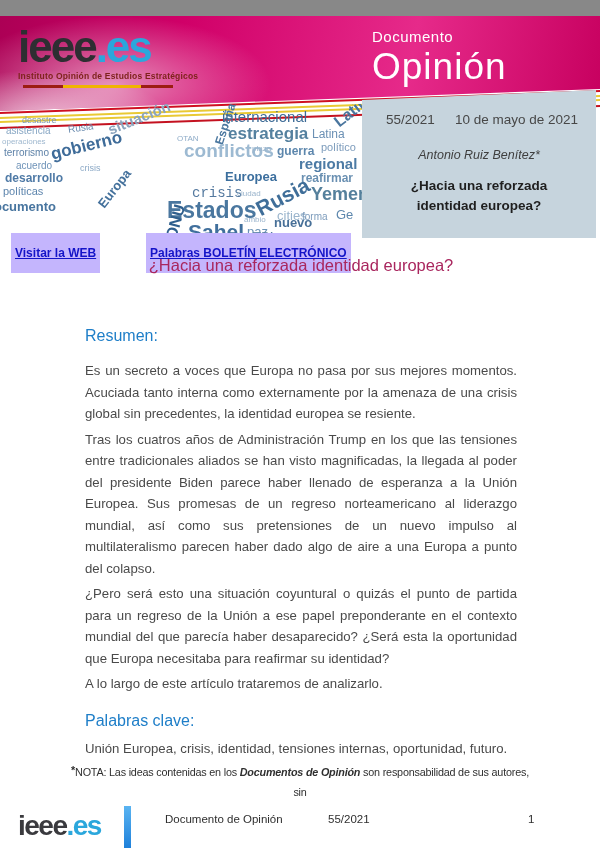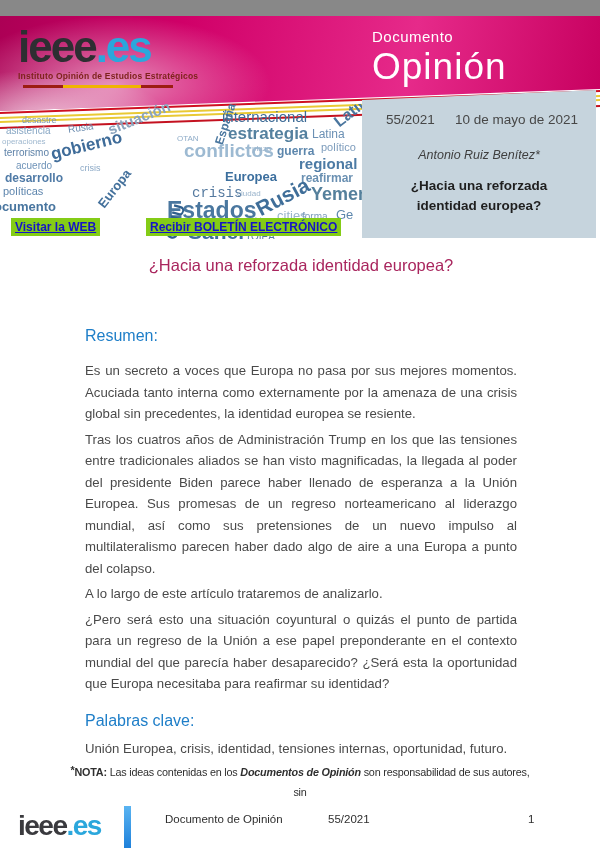--- a/index.html
+++ b/index.html
@@ -46,22 +46,22 @@
   .info-author { text-align:center; font-style:italic; font-size:12.5px; margin-top:21px; color:#3f3f3f; }
   .info-title { text-align:center; font-weight:700; font-size:13.5px; color:#1f1f1f; margin-top:14px; padding:0 26px; line-height:1.5; }
 
   
   .word-cloud { position:absolute; left:0; top:88px; width:364px; height:135px; overflow:hidden; }
   .cw { position:absolute; white-space:nowrap; line-height:1; }
 
   
   .links-row { position:absolute; top:202px; left:0; width:364px; height:20px; }
   .hlink {
-    position:absolute; top:0; display:inline-block; padding:2px 4px;
-    background:#84cc16; color:#1414c8; font-weight:700; font-size:12px;
+    position:absolute; top:15px; display:inline-block; padding:13px 4px;
+    background:#c4b5fd; color:#1414c8; font-weight:700; font-size:12px;
     text-decoration:underline; white-space:nowrap; cursor:pointer;
   }
   .hlink.web { left:11px; }
   .hlink.newsletter { left:146px; }
 
   
   .content { position:absolute; top:240px; left:85px; width:432px; }
   .article-title { text-align:center; font-size:16.5px; font-weight:400; color:#a9265e; }
   .section-heading { font-size:16px; color:#1e7ec8; }
   .resumen-heading { margin-top:52px; }
@@ -69,21 +69,21 @@
   .content p.first { margin-top:15px; }
   .keywords-heading { margin-top:17px; }
   .keywords { margin-top:8px !important; text-align:left !important; }
 
   
   .footnote {
     position:absolute; top:744px; left:65px; width:470px; text-align:center;
     font-size:10.8px; letter-spacing:-.2px; color:#2f2f2f; line-height:20px;
   }
   .footnote .ast { font-weight:700; vertical-align:2px; }
-  .footnote .lbl { font-weight:700; }
+  .footnote .lbl { font-weight:400; }
   .footnote .em { font-weight:700; font-style:italic; }
   .footnote .line2 { display:block; }
 
   
   .footer { position:absolute; left:0; top:786px; width:600px; height:62px; background:#fff; }
   .footer-logo { position:absolute; left:18px; top:8px; font-weight:700; font-size:28px; letter-spacing:-1.5px; color:#3a3a3e; }
   .footer-logo .es { color:#2ba7dc; }
   .footer-bar { position:absolute; left:124px; top:4px; width:7px; height:56px;
     background:linear-gradient(180deg,#5ab4f2,#0a6fd2); }
   .footer-text { position:absolute; top:11px; font-size:11.5px; color:#2f2f2f; }
@@ -160,30 +160,30 @@
     <div class="info-row">
       <span>55/2021</span>
       <span>10 de mayo de 2021</span>
     </div>
     <div class="info-author">Antonio Ruiz Benítez*</div>
     <div class="info-title">¿Hacia una reforzada identidad europea?</div>
   </div>
 
   <div class="links-row">
     <a class="hlink web">Visitar la WEB</a>
-    <a class="hlink newsletter">Recibir BOLETÍN ELECTRÓNICO</a>
+    <a class="hlink newsletter">Palabras BOLETÍN ELECTRÓNICO</a>
   </div>
 
   <div class="content">
     <div class="article-title">¿Hacia una reforzada identidad europea?</div>
     <div class="section-heading resumen-heading">Resumen:</div>
     <p class="first">Es un secreto a voces que Europa no pasa por sus mejores momentos. Acuciada tanto interna como externamente por la amenaza de una crisis global sin precedentes, la identidad europea se resiente.</p>
     <p>Tras los cuatros años de Administración Trump en los que las tensiones entre tradicionales aliados se han visto magnificadas, la llegada al poder del presidente Biden parece haber llenado de esperanza a la Unión Europea. Sus promesas de un regreso norteamericano al liderazgo mundial, así como sus pretensiones de un nuevo impulso al multilateralismo parecen haber dado algo de aire a una Europa a punto del colapso.</p>
+    <p>¿Pero será esto una situación coyuntural o quizás el punto de partida para un regreso de la Unión a ese papel preponderante en el contexto mundial del que parecía haber desaparecido? ¿Será esta la oportunidad que Europa necesitaba para reafirmar su identidad?</p>
     <p>A lo largo de este artículo trataremos de analizarlo.</p>
-    <p>¿Pero será esto una situación coyuntural o quizás el punto de partida para un regreso de la Unión a ese papel preponderante en el contexto mundial del que parecía haber desaparecido? ¿Será esta la oportunidad que Europa necesitaba para reafirmar su identidad?</p>
     <div class="section-heading keywords-heading">Palabras clave:</div>
     <p class="keywords">Unión Europea, crisis, identidad, tensiones internas, oportunidad, futuro.</p>
   </div>
 
   <div class="footnote">
     <span class="ast">*</span><span class="lbl">NOTA:</span><span> Las ideas contenidas en los </span><span class="em">Documentos de Opinión</span><span> son responsabilidad de sus autores, sin</span>
     <span class="line2">que reflejen necesariamente el pensamiento del IEEE o del Ministerio de Defensa.</span>
   </div>
 
   <div class="footer">

